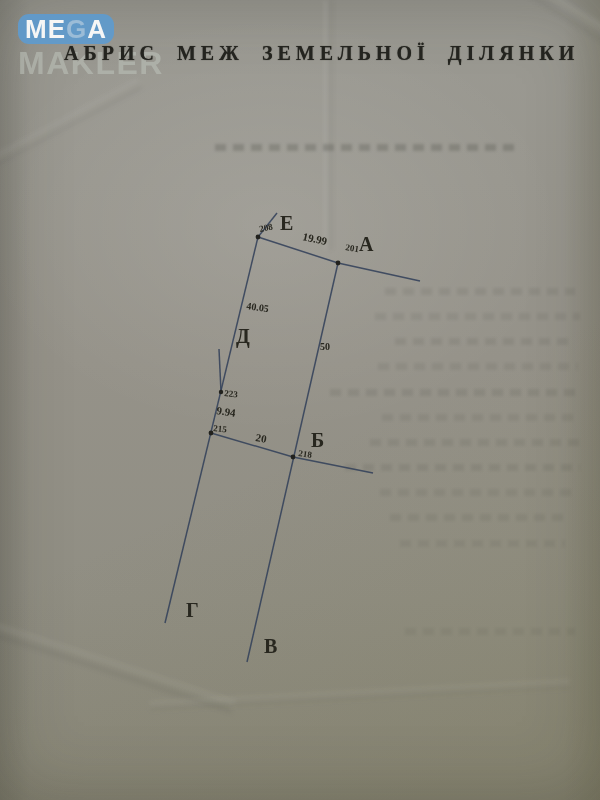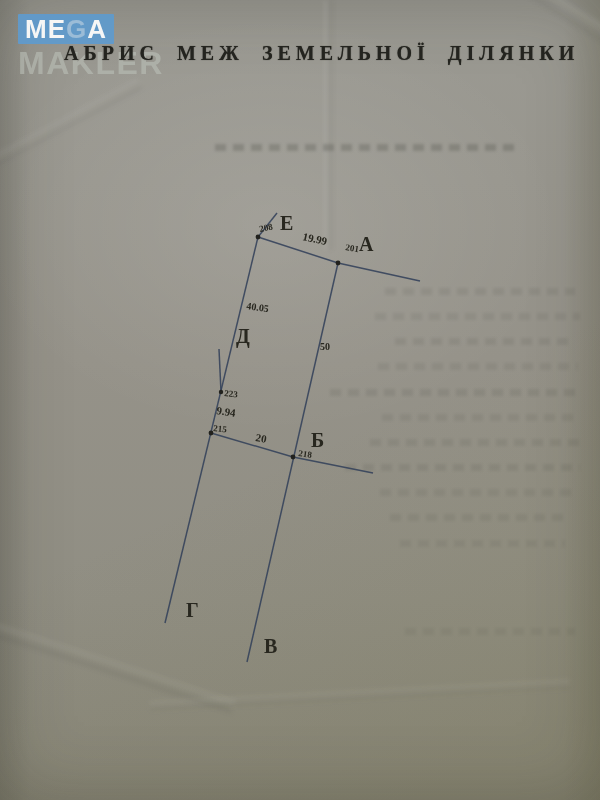--- a/index.html
+++ b/index.html
@@ -23,21 +23,21 @@
     background:linear-gradient(180deg,rgba(255,255,255,0.08),rgba(70,70,60,0.10));}
   .crease.c4{left:-20px;top:660px;width:260px;height:14px;transform:rotate(18deg);
     background:linear-gradient(180deg,rgba(255,255,255,0.08),rgba(60,60,50,0.12));}
   .crease.c5{left:150px;top:690px;width:420px;height:10px;transform:rotate(-3deg);
     background:linear-gradient(180deg,rgba(255,255,255,0.07),rgba(60,60,50,0.08));}
   
   .ghost{position:absolute;height:7px;filter:blur(1.6px);
     background:repeating-linear-gradient(90deg, rgba(48,50,44,0.55) 0 11px, rgba(48,50,44,0) 11px 18px);}
   
   .wm-block{position:absolute;left:18px;top:14px;height:30px;padding:0 7px;
-    display:flex;align-items:center;background:#5f9bce;border-radius:1px;
+    display:flex;align-items:center;background:#5f9bce;border-radius:11px;
     font-family:"Liberation Sans",sans-serif;font-weight:bold;font-size:26px;
     letter-spacing:1px;color:#ffffff;opacity:0.92;}
   .wm-block .g{color:#9cc0de;}
   .wm-makler{position:absolute;left:18px;top:45px;
     font-family:"Liberation Sans",sans-serif;font-weight:bold;font-size:32px;
     letter-spacing:1.5px;color:rgba(186,190,182,0.62);}
   
   .doc-title{position:absolute;left:64px;top:42px;white-space:nowrap;
     font-family:"Liberation Serif",serif;font-weight:bold;font-size:20px;
     letter-spacing:5px;word-spacing:8px;color:#24241f;

